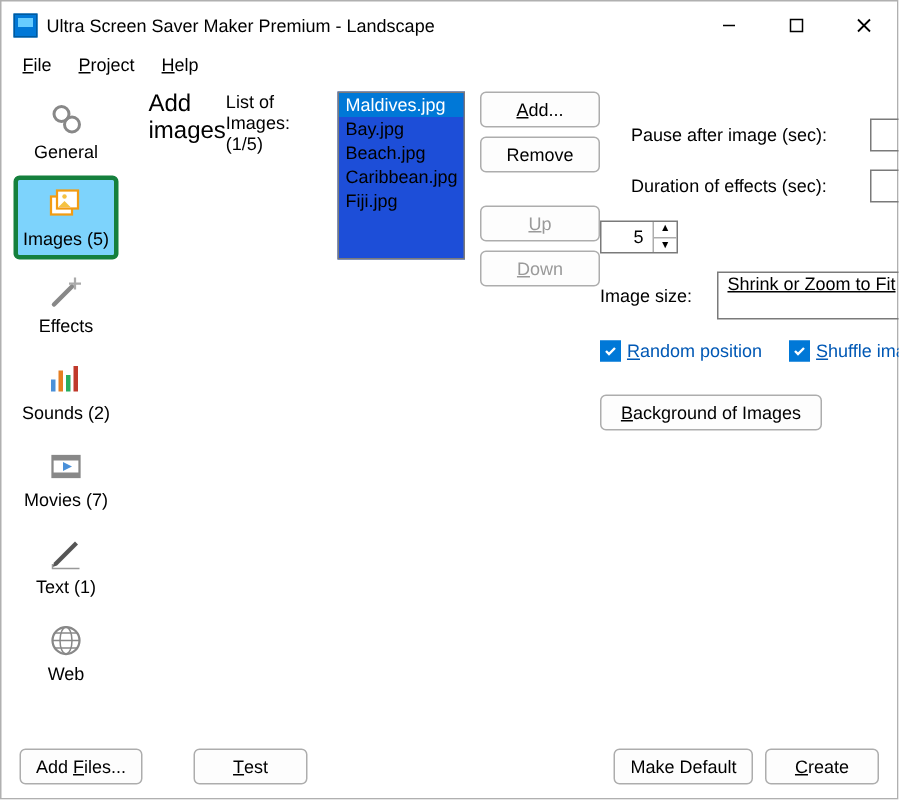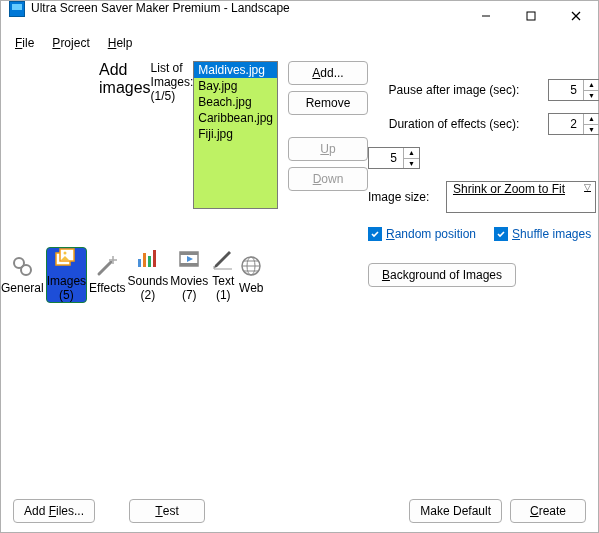--- a/index.html
+++ b/index.html
@@ -1,46 +1,46 @@
 <!DOCTYPE html>
 <html><head>
 <meta charset="utf-8">
 <style>
 * { box-sizing: border-box; margin: 0; padding: 0; font-family: "Segoe UI", Tahoma, sans-serif; font-size: 12px; }
 body { background: #f0f0f0; width: 599px; height: 533px; overflow: hidden; }
 .window { width: 599px; height: 533px; background: #ffffff; border: 1px solid #b0b0b0; display: flex; flex-direction: column; }
 
 
-.titlebar { height: 32px; display: flex; padding: 0 0 0 8px; }
+.titlebar { height: 32px; display: flex; align-items: center; padding: 0 0 0 8px; }
 .titlebar .app-icon { width: 16px; height: 16px; background: #0078d7; border: 1px solid #005a9e; margin-right: 6px; position: relative; }
 .titlebar .app-icon::after { content:""; position:absolute; left:2px; top:2px; right:2px; bottom:6px; background:#6cf; }
 .titlebar .title { flex: 0 0 auto; color: #000; }
 .titlebar .spacer { flex: 1; }
 .titlebar .sysbtn { width: 45px; height: 30px; display:flex; align-items:center; justify-content:center; color:#000;}
 .titlebar .sysbtn svg { width:10px; height:10px; }
 
 
 .menubar { height: 20px; display: flex; align-items: center; padding: 0 6px; gap: 2px; }
 .menubar .menuitem { padding: 2px 8px; color:#000; }
 .menubar .menuitem .mn { text-decoration: underline; }
 
 
 .main { flex: 1; display: flex; min-height: 0; }
-.sidebar { width: 86px; display:flex; flex-direction:row; align-items:center; padding-top: 6px; gap:2px; }
+.sidebar { width: 86px; display:flex; flex-direction:column; align-items:center; padding-top: 6px; gap:2px; }
 .sideitem { width: 70px; height: 56px; display:flex; flex-direction:column; align-items:center; justify-content:center; border-radius:4px; gap:3px; }
-.sideitem.selected { background: #1d4ed8; border: 1px solid #15803d; }
+.sideitem.selected { background: #7dd3fc; border: 3px solid #15803d; }
 .sideicon { width: 26px; height: 24px; display:flex; align-items:center; justify-content:center; color:#555; }
 .sidelabel { color:#000; font-size:12px; text-align:center; }
 
 
 .content { flex:1; padding: 8px 14px 0 12px; display:flex; flex-direction:row; min-width:0; }
 .heading { font-size: 16px; margin-bottom: 10px; }
 .listhdr { margin-bottom: 2px; }
 .listrow { display:flex; gap:10px; }
-.listbox { flex:1; height: 148px; border:1px solid #7a7a7a; background:#bef264; overflow:hidden; }
+.listbox { flex:1; height: 112px; border:1px solid #7a7a7a; background:#1d4ed8; overflow:hidden;margin-left:32px; }
 .listitem { padding: 0 4px; line-height:16px; height:16px; white-space:nowrap; }
 .listitem.selected { background:#0078d7; color:#fff; }
 .btncol { width: 80px; display:flex; flex-direction:column; gap:6px; }
 .btn { height: 24px; border:1px solid #adadad; border-radius:4px; background:#fdfdfd; display:flex; align-items:center; justify-content:center; color:#000; padding:0 8px; white-space:nowrap; }
 .btn.disabled { color:#9a9a9a; }
 .u { text-decoration: underline; }
 
 .settingsrow { display:flex; align-items:flex-start; gap:6px; margin-top:18px; }
 .settingsleft { width: 272px; display:flex; flex-direction:column; gap:12px; }
 .fieldrow { display:flex; align-items:center; gap:8px; }

